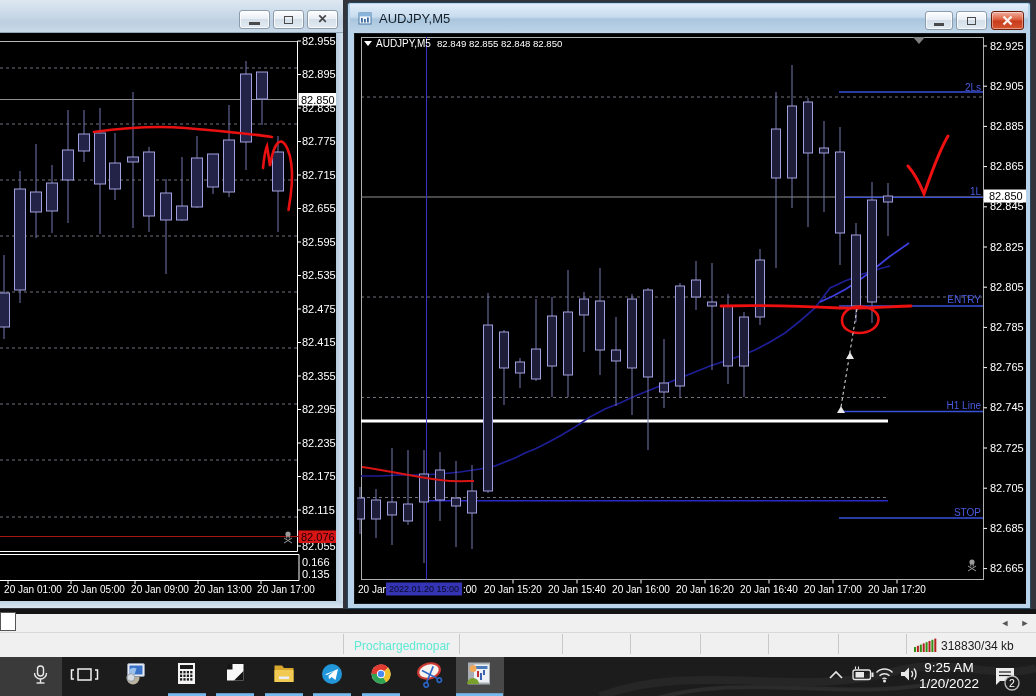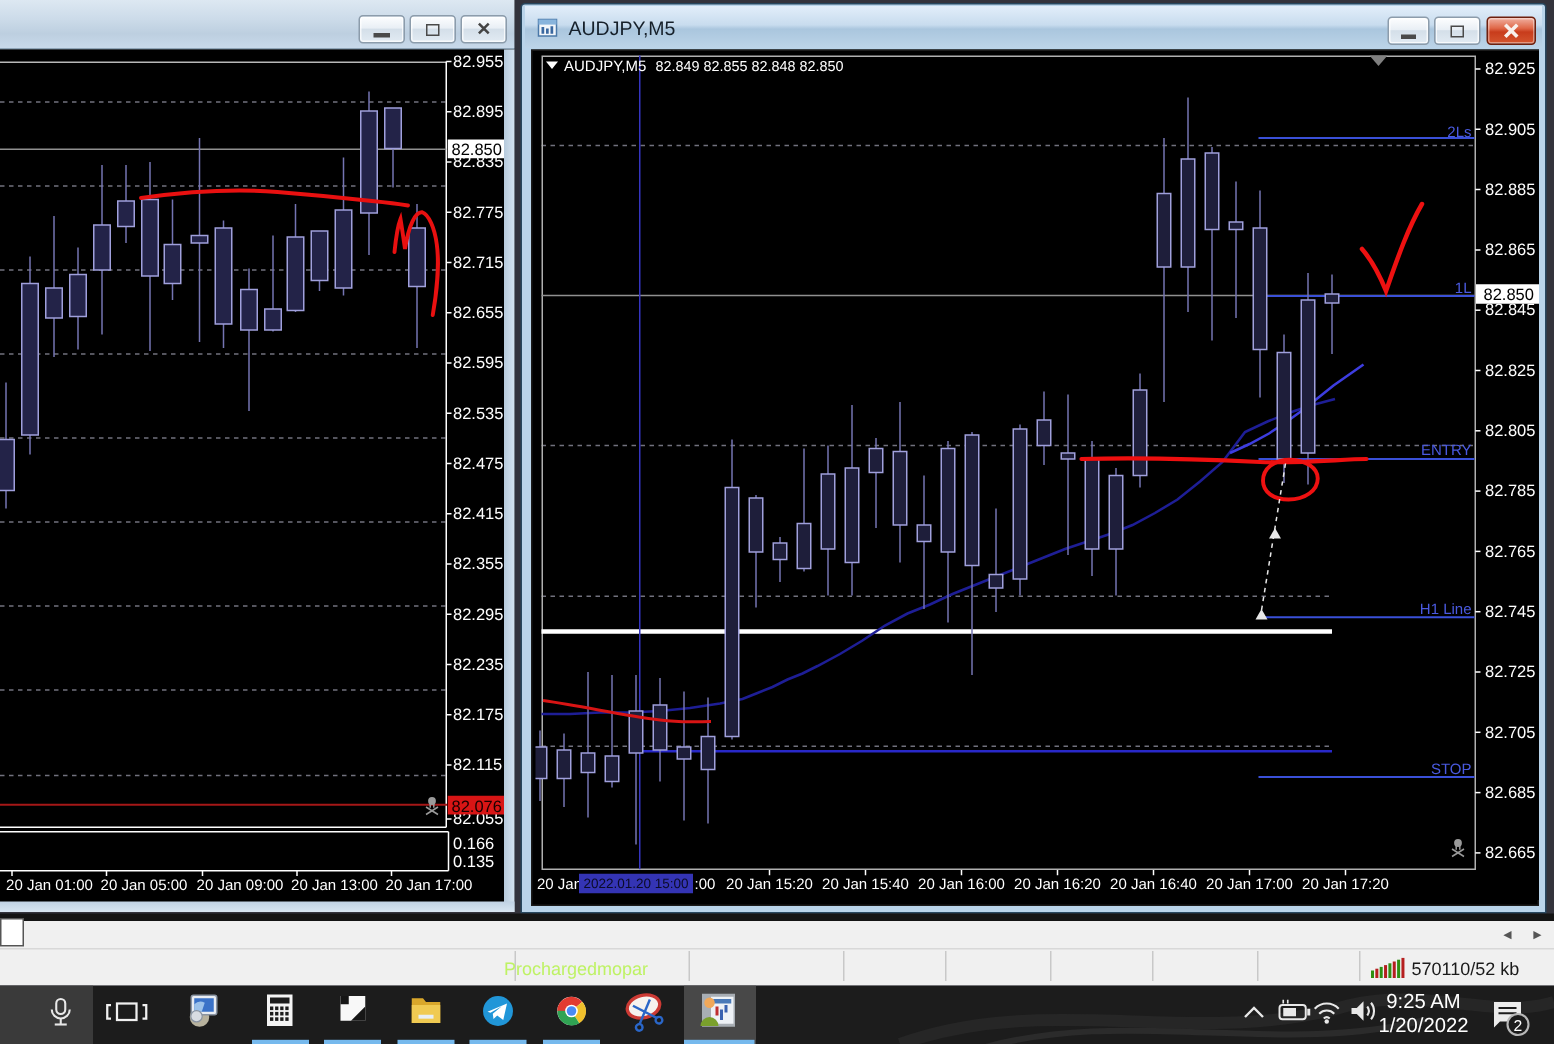--- a/index.html
+++ b/index.html
@@ -327,32 +327,32 @@
 
 <div class="abs" style="left:0;top:632px;width:1036px;height:25px;background:#f0f0f0;border-top:1px solid #d8d8d8"></div>
 <div style="position:absolute;left:343px;top:634px;width:1px;height:20px;background:#c8c8c8"></div>
 <div style="position:absolute;left:459px;top:634px;width:1px;height:20px;background:#c8c8c8"></div>
 <div style="position:absolute;left:562px;top:634px;width:1px;height:20px;background:#c8c8c8"></div>
 <div style="position:absolute;left:630px;top:634px;width:1px;height:20px;background:#c8c8c8"></div>
 <div style="position:absolute;left:700px;top:634px;width:1px;height:20px;background:#c8c8c8"></div>
 <div style="position:absolute;left:768px;top:634px;width:1px;height:20px;background:#c8c8c8"></div>
 <div style="position:absolute;left:838px;top:634px;width:1px;height:20px;background:#c8c8c8"></div>
 <div style="position:absolute;left:906px;top:634px;width:1px;height:20px;background:#c8c8c8"></div>
-<div class="abs" style="left:336px;top:639px;font-size:12px;color:#bef264">Prochargedmopar</div>
+<div class="abs" style="left:354px;top:639px;font-size:12px;color:#5eead4">Prochargedmopar</div>
 <svg width="26" height="18" viewBox="0 0 26 18" style="position:absolute;left:914px;top:637px">
 <rect x="0" y="10.0" width="2" height="5.0" fill="#2e8f12"></rect>
 <rect x="2.9" y="8.8" width="2" height="6.2" fill="#b51f1f"></rect>
 <rect x="5.8" y="7.6" width="2" height="7.4" fill="#2e8f12"></rect>
 <rect x="8.7" y="6.4" width="2" height="8.6" fill="#b51f1f"></rect>
 <rect x="11.6" y="5.199999999999999" width="2" height="9.8" fill="#2e8f12"></rect>
 <rect x="14.5" y="4.0" width="2" height="11.0" fill="#b51f1f"></rect>
 <rect x="17.4" y="2.8000000000000007" width="2" height="12.2" fill="#2e8f12"></rect>
 <rect x="20.299999999999997" y="1.5999999999999996" width="2" height="13.4" fill="#b51f1f"></rect>
 </svg>
-<div class="abs" style="left:941px;top:639px;font-size:12px;color:#1a1a1a">570110/52 kb</div>
+<div class="abs" style="left:941px;top:639px;font-size:12px;color:#1a1a1a">318830/34 kb</div>
 
 <svg width="1036" height="39" viewBox="0 657 1036 39" style="position:absolute;left:0;top:657px">
 <rect x="0" y="657" width="1036" height="39" fill="#1c1c1c"></rect>
 <path d="M600 696 C700 660 800 700 900 670 C950 658 1000 680 1036 668" fill="none" stroke="#262626" stroke-width="8"></path>
 <path d="M650 700 C750 670 850 705 950 680" fill="none" stroke="#2b2b2b" stroke-width="4"></path>
 <rect x="0" y="657" width="62" height="39" fill="#3a3a3a"></rect>
 <g stroke="#e8e8e8" stroke-width="1.4" fill="none">
 <rect x="37.5" y="666" width="6" height="10" rx="3"></rect>
 <path d="M34.5 673 a6 6 0 0 0 12 0"></path>
 <line x1="40.5" y1="679" x2="40.5" y2="683"></line>

